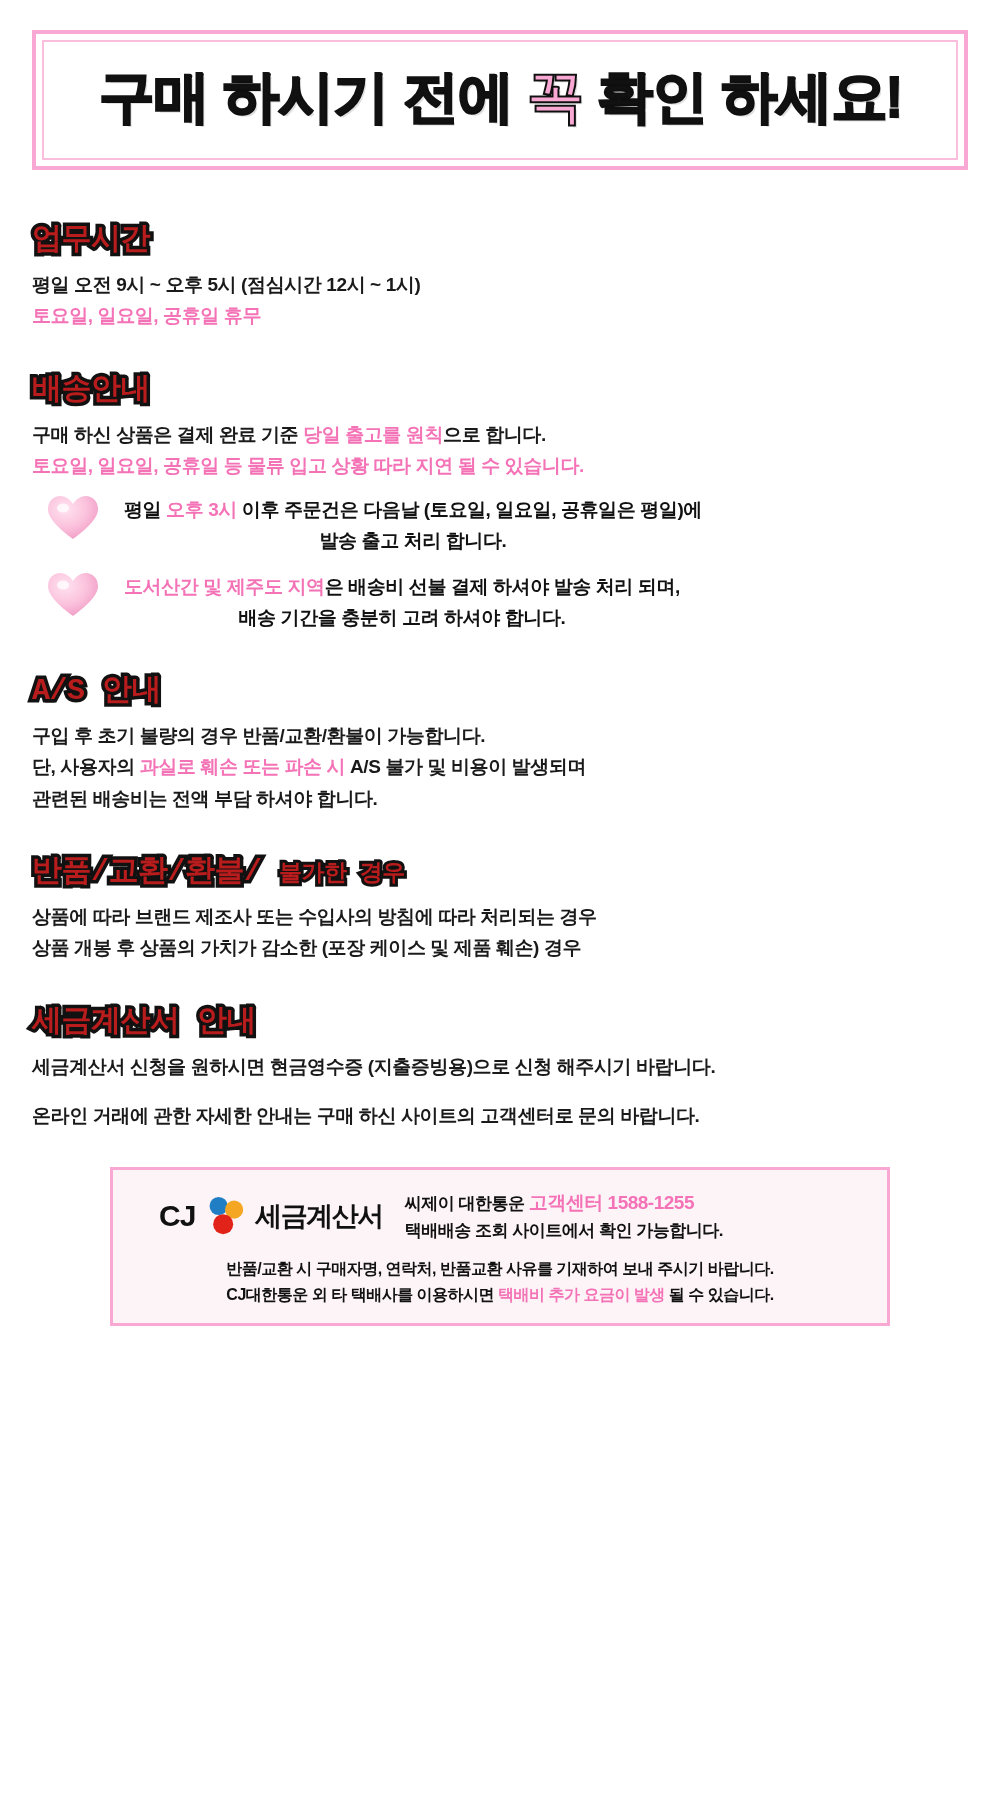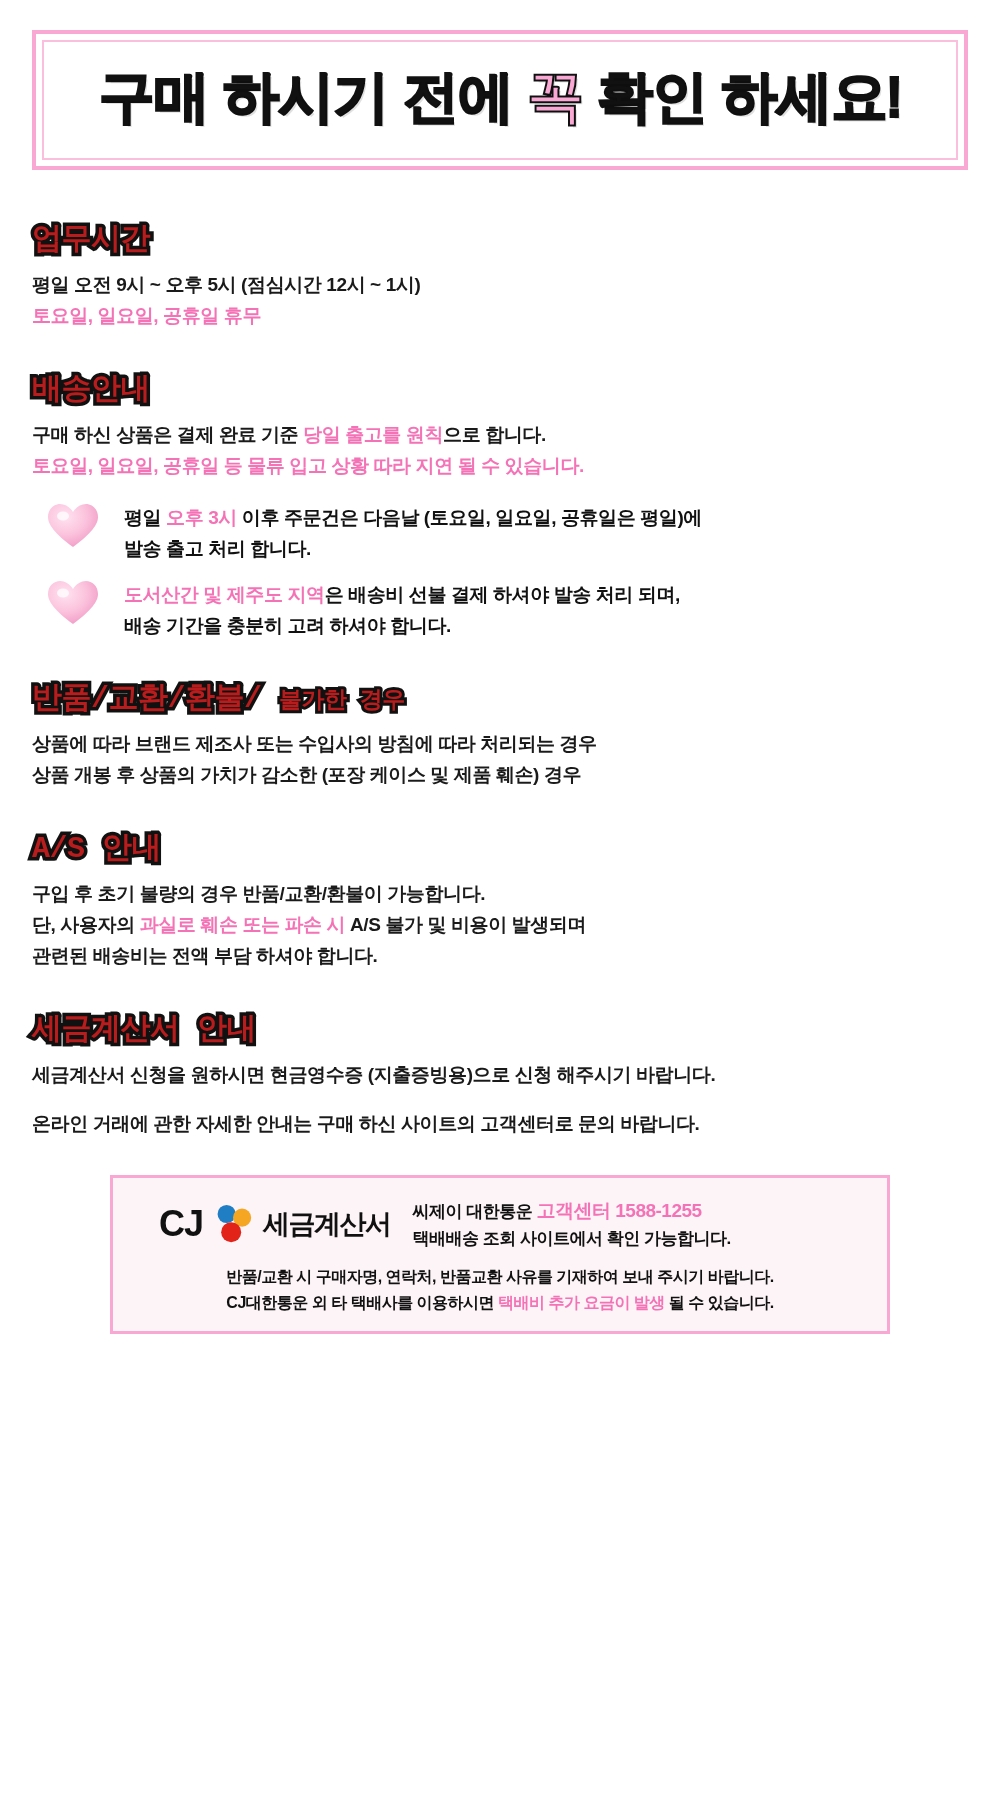--- a/index.html
+++ b/index.html
@@ -81,22 +81,23 @@
     color: #1a1a1a;
     letter-spacing: -0.4px;
   }
   .line.pink {
     color: #f472b6;
   }
   .pk { color: #f472b6; }
 
   
   .bullets {
-    margin-top: 20px;
+    margin-top: 12px;
     padding-left: 14px;
+    text-align: center;
   }
   .bullet-row {
     display: flex;
     align-items: flex-start;
     margin-bottom: 14px;
   }
   .heart {
     flex: 0 0 54px;
     height: 44px;
     position: relative;
@@ -125,21 +126,21 @@
     align-items: center;
     gap: 22px;
     padding-left: 26px;
   }
   .cj-logo {
     display: flex;
     align-items: center;
     gap: 8px;
   }
   .cj-text {
-    font-size: 36px;
+    font-size: 30px;
     font-weight: bold;
     color: #111111;
     letter-spacing: -1px;
   }
   .cj-mark { width: 44px; height: 40px; }
   .cj-name {
     font-size: 27px;
     font-weight: bold;
     letter-spacing: -1.5px;
     color: #111111;
@@ -232,30 +233,30 @@
           </div>
           <div class="bullet-text">
             <div><span class="pk">도서산간 및 제주도 지역</span><span>은 배송비 선불 결제 하셔야 발송 처리 되며,</span></div>
             <div>배송 기간을 충분히 고려 하셔야 합니다.</div>
           </div>
         </div>
       </div>
     </div>
 
     <div class="section">
-      <div class="sec-head"><span>반품/교환/환불/</span> <span class="small">불가한 경우</span></div>
-      <div class="line">상품에 따라 브랜드 제조사 또는 수입사의 방침에 따라 처리되는 경우</div>
-      <div class="line">상품 개봉 후 상품의 가치가 감소한 (포장 케이스 및 제품 훼손) 경우</div>
-    </div>
-
-    <div class="section">
       <div class="sec-head">A/S 안내</div>
       <div class="line">구입 후 초기 불량의 경우 반품/교환/환불이 가능합니다.</div>
       <div class="line"><span>단, 사용자의 </span><span class="pk">과실로 훼손 또는 파손 시</span><span> A/S 불가 및 비용이 발생되며</span></div>
       <div class="line">관련된 배송비는 전액 부담 하셔야 합니다.</div>
+    </div>
+
+    <div class="section">
+      <div class="sec-head"><span>반품/교환/환불/</span> <span class="small">불가한 경우</span></div>
+      <div class="line">상품에 따라 브랜드 제조사 또는 수입사의 방침에 따라 처리되는 경우</div>
+      <div class="line">상품 개봉 후 상품의 가치가 감소한 (포장 케이스 및 제품 훼손) 경우</div>
     </div>
 
     <div class="section">
       <div class="sec-head">세금계산서 안내</div>
       <div class="line">세금계산서 신청을 원하시면 현금영수증 (지출증빙용)으로 신청 해주시기 바랍니다.</div>
       <div class="line" style="height:18px"></div>
       <div class="line">온라인 거래에 관한 자세한 안내는 구매 하신 사이트의 고객센터로 문의 바랍니다.</div>
     </div>
 
   </div>

